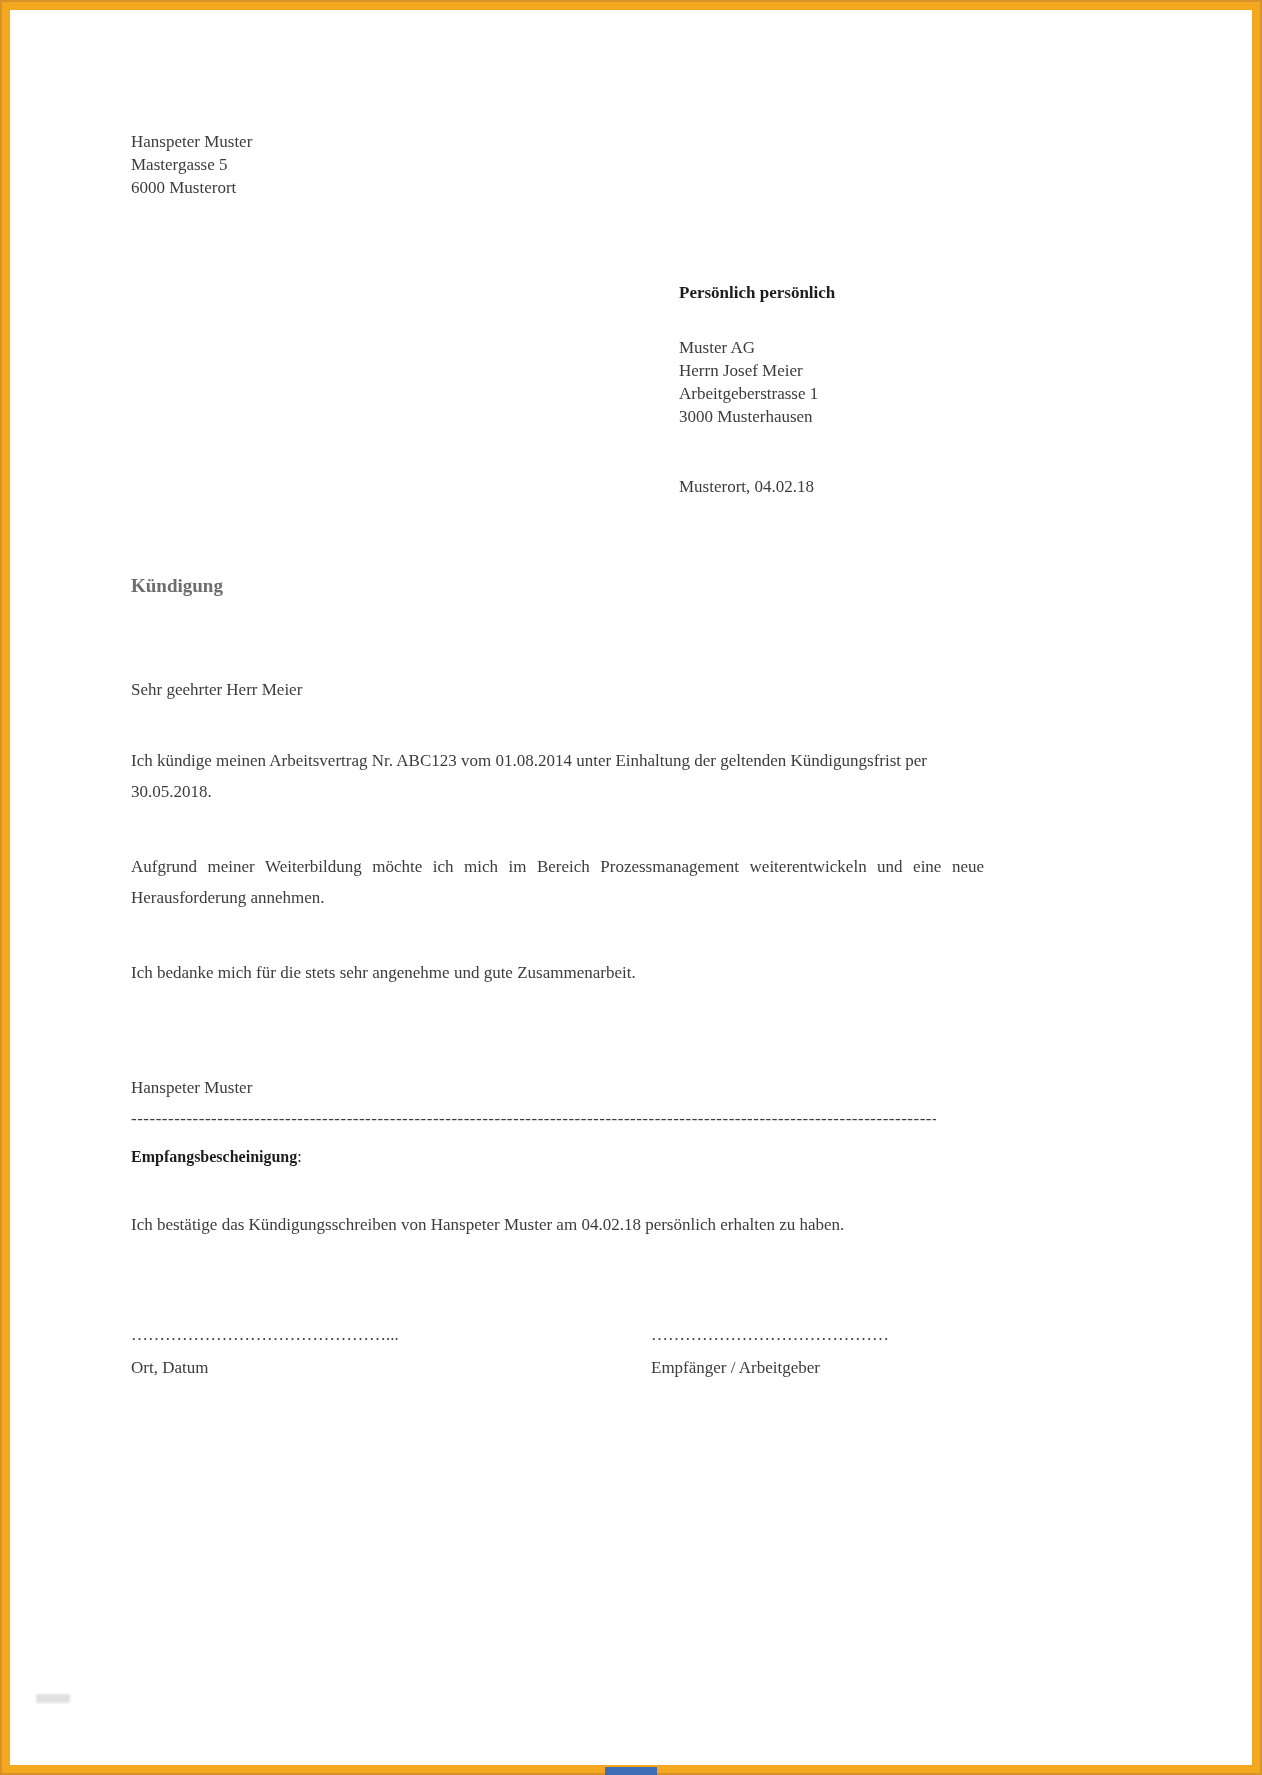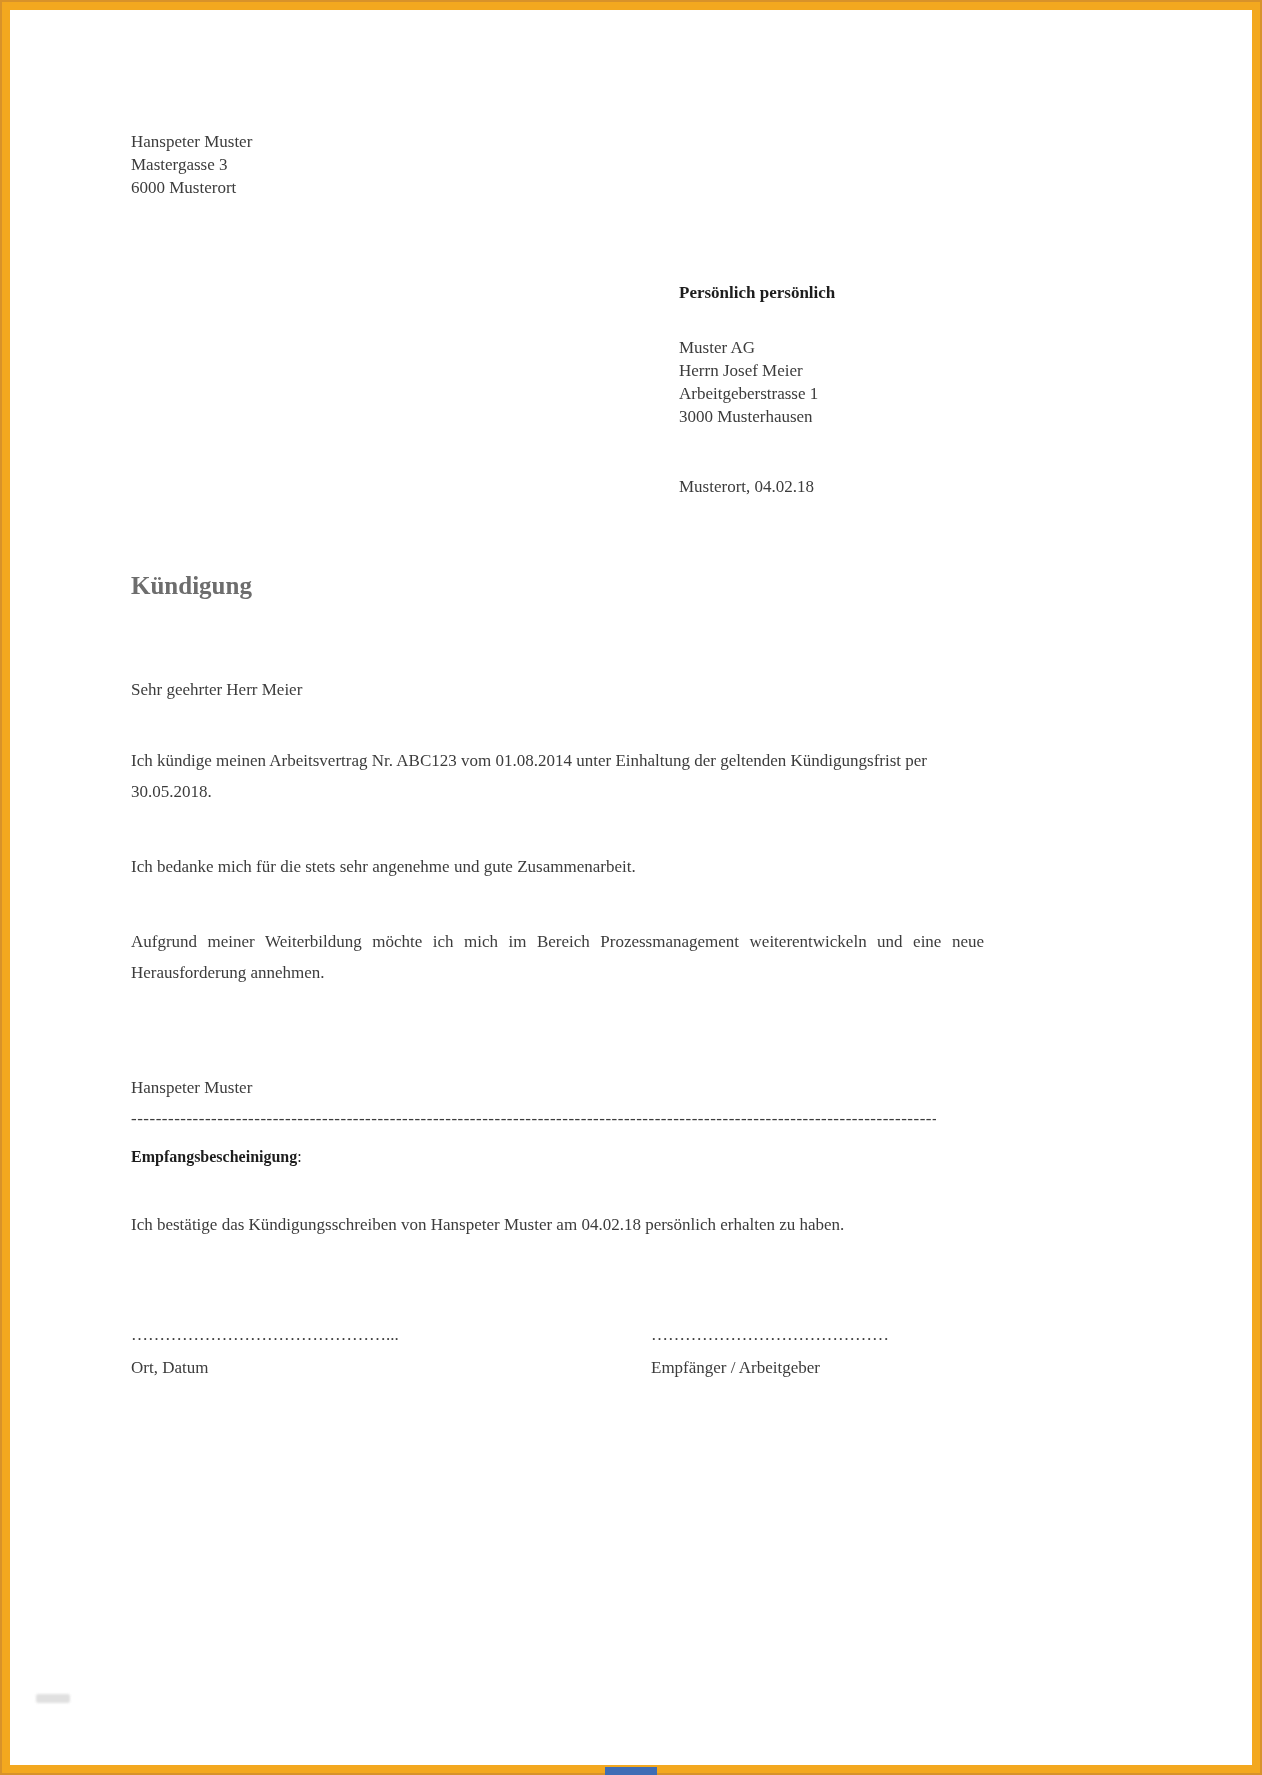--- a/index.html
+++ b/index.html
@@ -46,21 +46,21 @@
   .delivery-note {
     margin-top: 82px;
     font-weight: bold;
     color: #1d1d1d;
     line-height: 23px;
   }
   .recipient-block { margin-top: 32px; }
   .date-line { margin-top: 47px; line-height: 23px; }
   .doc-title {
     margin-top: 74px;
-    font-size: 25px;
+    font-size: 19px;
     font-weight: bold;
     color: #6d6d6d;
     line-height: 28px;
   }
   .salutation { margin-top: 78px; line-height: 23px; }
   .para {
     margin: 0;
     margin-top: 44px;
     line-height: 31px;
   }
@@ -130,21 +130,21 @@
 
 <div class="page">
 
   <div class="frame-outer"></div>
   <div class="frame-inner"></div>
 
   <div class="content">
 
     <div class="sender-block">
       <div class="line">Hanspeter Muster</div>
-      <div class="line">Mastergasse 3</div>
+      <div class="line">Mastergasse 5</div>
       <div class="line">6000 Musterort</div>
     </div>
 
     <div class="right-col">
       <div class="delivery-note">Persönlich persönlich</div>
 
       <div class="recipient-block">
         <div class="line">Muster AG</div>
         <div class="line">Herrn Josef Meier</div>
         <div class="line">Arbeitgeberstrasse 1</div>
@@ -153,23 +153,23 @@
 
       <div class="date-line">Musterort, 04.02.18</div>
     </div>
 
     <div class="doc-title">Kündigung</div>
 
     <div class="salutation">Sehr geehrter Herr Meier</div>
 
     <p class="para">Ich kündige meinen Arbeitsvertrag Nr. ABC123 vom 01.08.2014 unter Einhaltung der geltenden Kündigungsfrist per 30.05.2018.</p>
 
+    <p class="para para-justify">Aufgrund meiner Weiterbildung möchte ich mich im Bereich Prozessmanagement weiterentwickeln und eine neue Herausforderung annehmen.</p>
+
     <p class="para">Ich bedanke mich für die stets sehr angenehme und gute Zusammenarbeit.</p>
-
-    <p class="para para-justify">Aufgrund meiner Weiterbildung möchte ich mich im Bereich Prozessmanagement weiterentwickeln und eine neue Herausforderung annehmen.</p>
 
 
     <div class="signature-name">Hanspeter Muster</div>
 
     <div class="dash-divider">---------------------------------------------------------------------------------------------------------------------------------------------</div>
 
     <div class="receipt-heading"><span class="hd">Empfangsbescheinigung</span><span>:</span></div>
 
     <p class="receipt-body">Ich bestätige das Kündigungsschreiben von Hanspeter Muster am 04.02.18 persönlich erhalten zu haben.</p>
 

